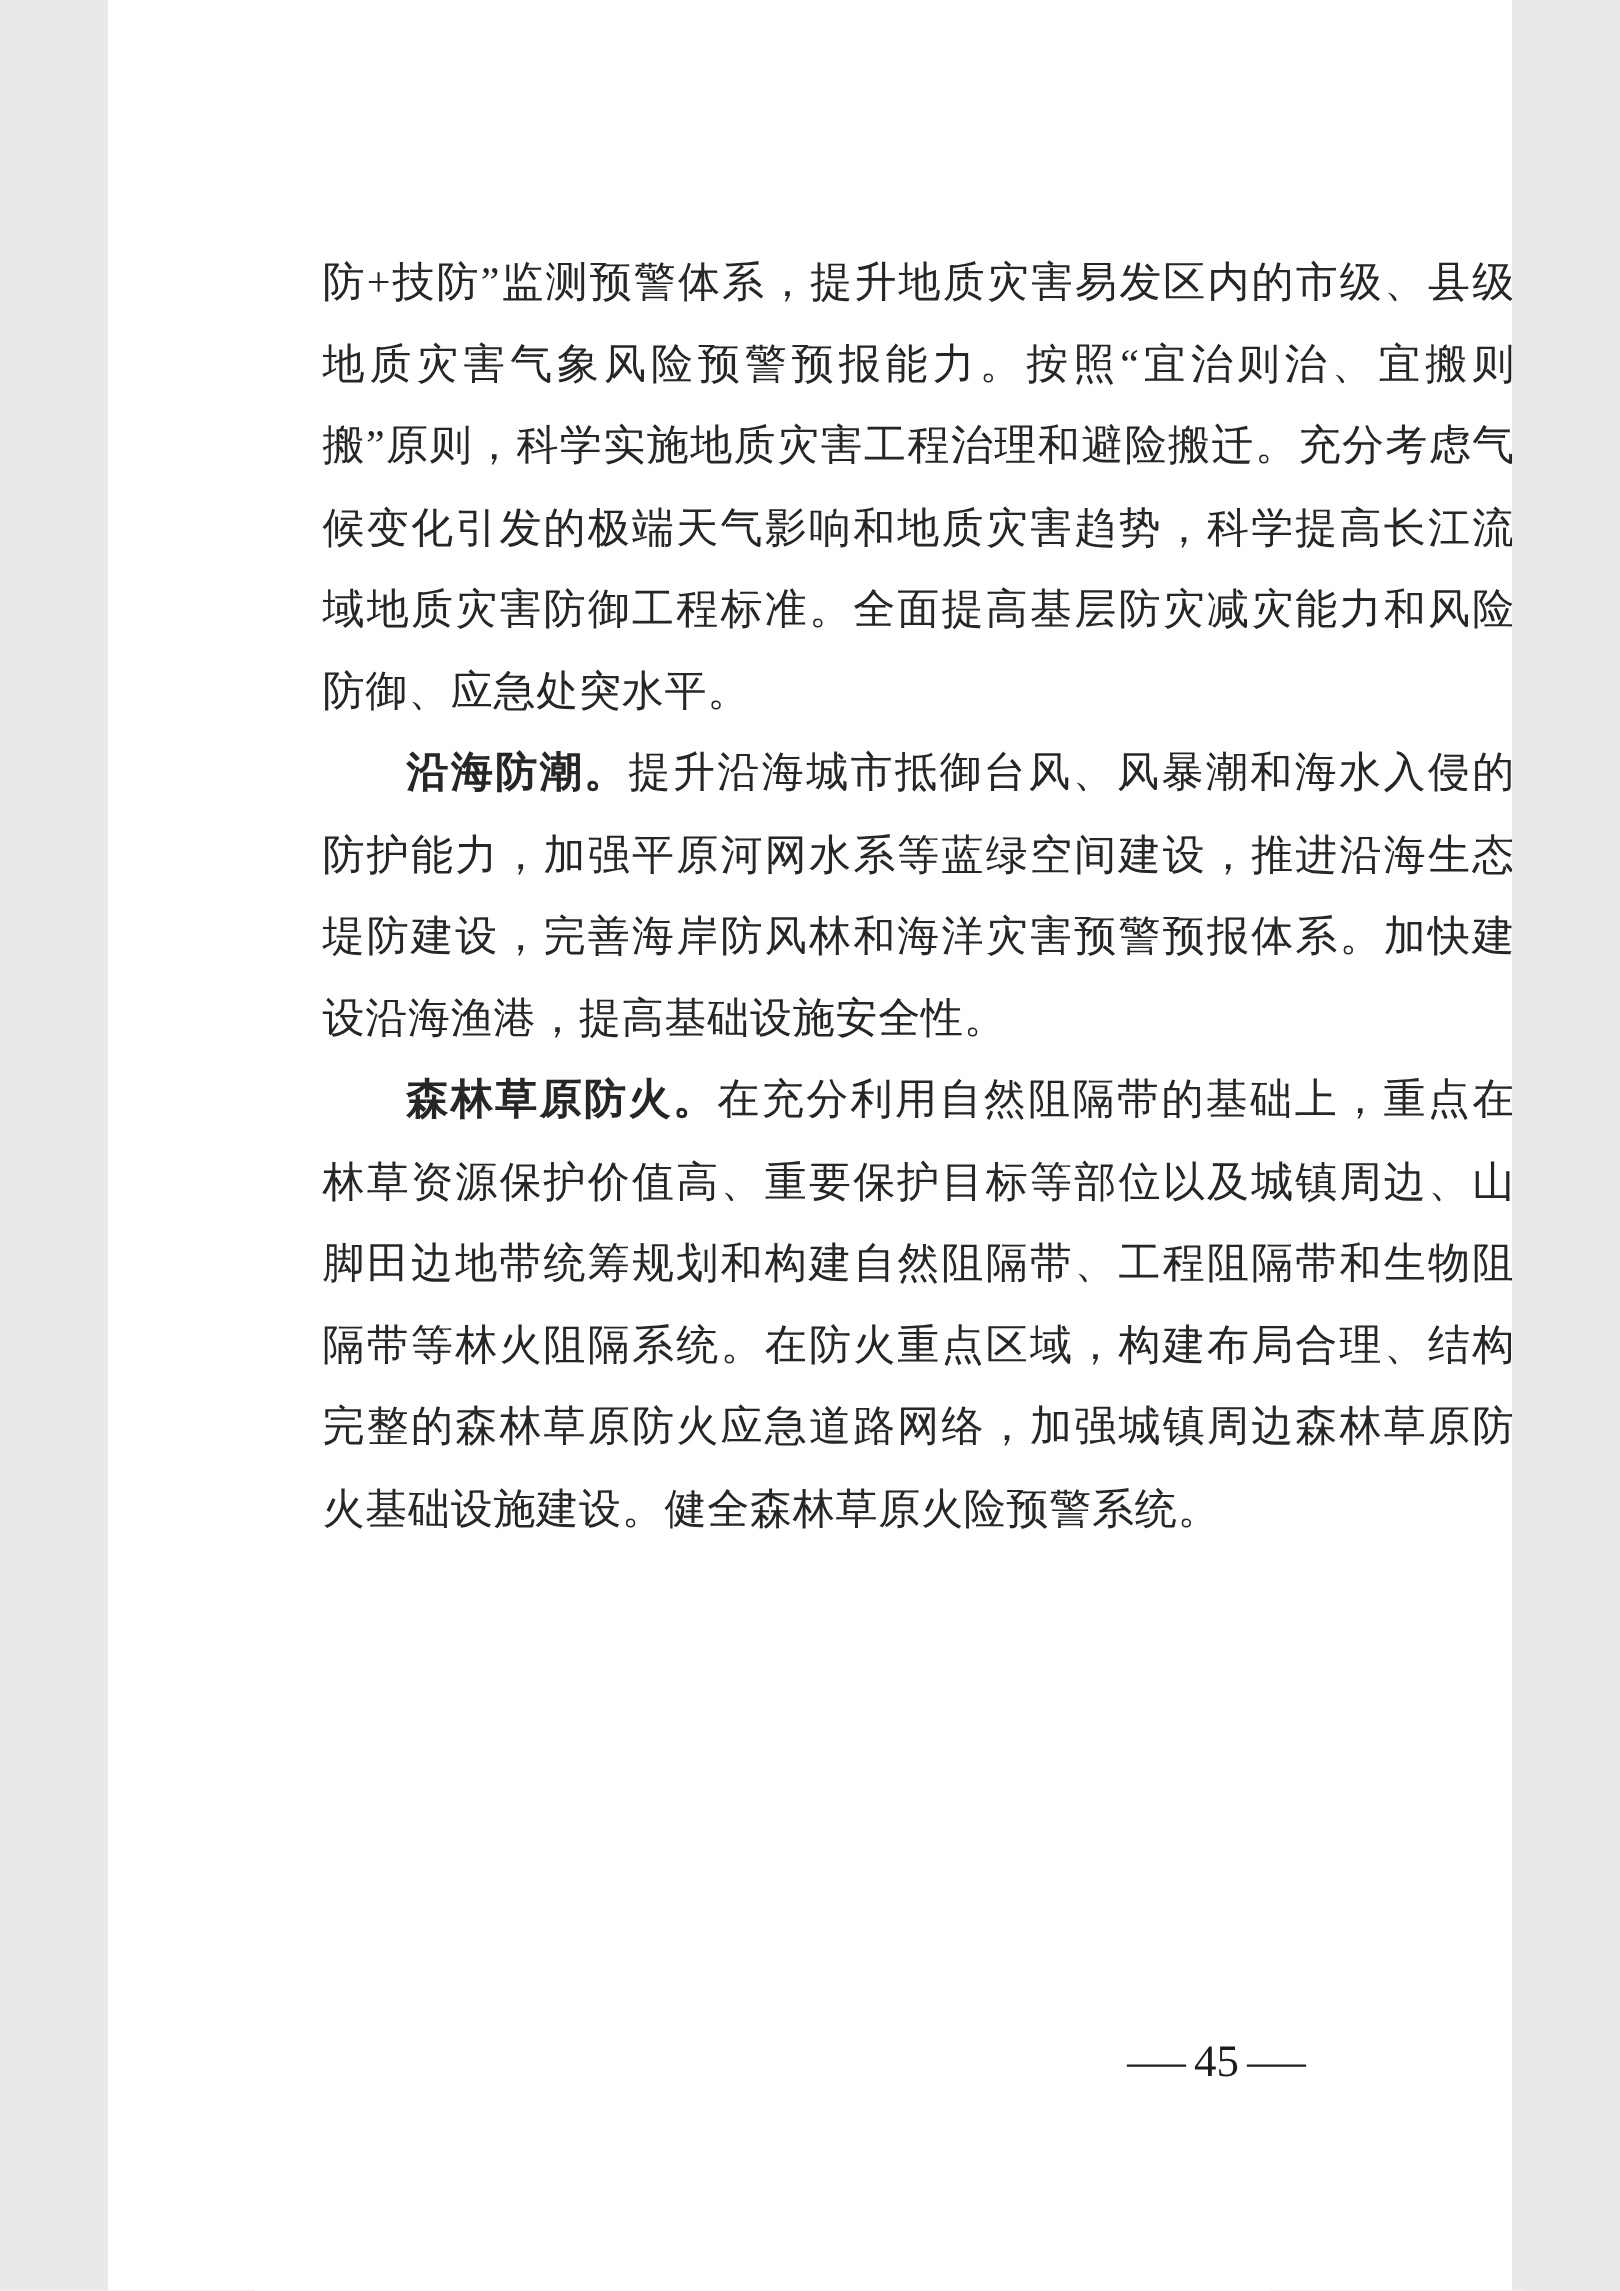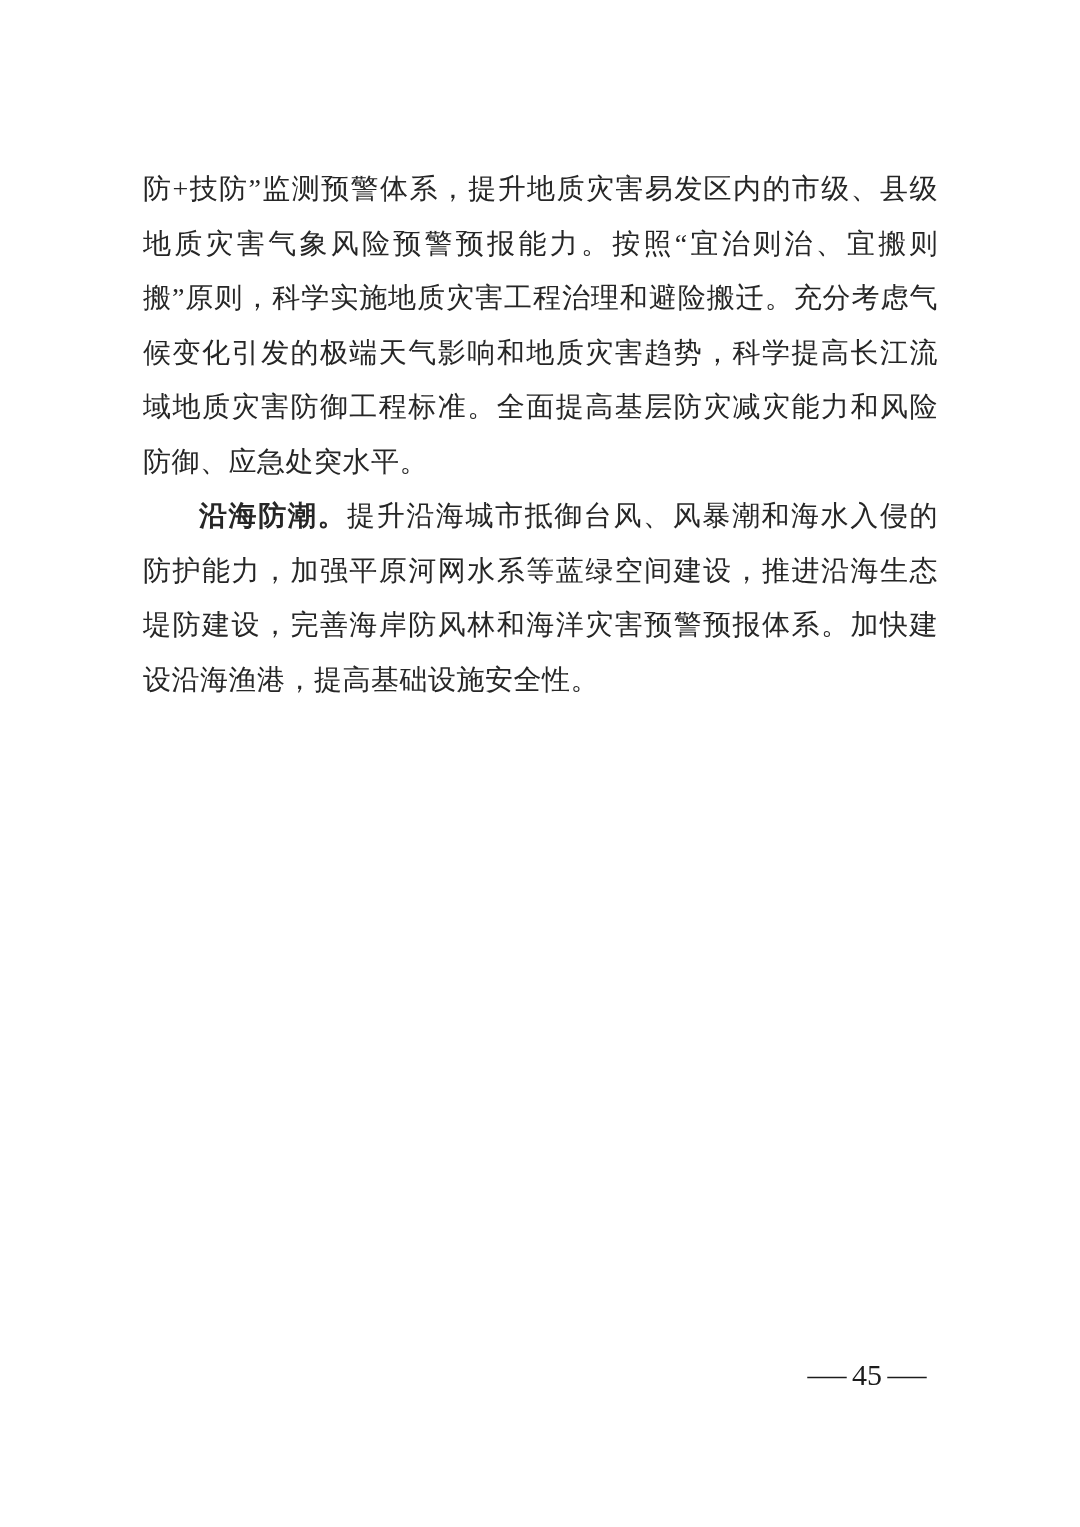--- a/index.html
+++ b/index.html
@@ -2,26 +2,27 @@
 <html><head>
 <meta charset="utf-8">
 <style>
   html, body {
     margin: 0;
     padding: 0;
     background: #e9e9e9;
   }
   .page {
     position: relative;
-    width: 1080px;
+    width: 912px;
     height: 1527px;
     margin: 0 auto;
     background: #ffffff;
     overflow: hidden;
     font-family: "Liberation Serif", "DejaVu Serif", serif;
+    padding-left: 24px;
   }
   .content {
     position: absolute;
     left: 143px;
     top: 162px;
     width: 795px;
     color: #262626;
     font-size: 28px;
     line-height: 54.5px;
     text-align: justify;
@@ -33,21 +34,21 @@
   }
   .para.indent {
     text-indent: 2em;
   }
   .lead {
     font-weight: 700;
   }
   .page-number {
     position: absolute;
     top: 1352px;
-    right: 148px;
+    right: 132px;
     font-size: 30px;
     line-height: 46px;
     color: #1c1c1c;
     white-space: nowrap;
   }
   .page-number .dash {
     display: inline-block;
     margin: 0 10px;
     transform: scaleX(1.3);
   }
@@ -55,20 +56,21 @@
 </head>
 <body>
 
 <div class="page">
 
   <main class="content" id="paragraphs">
   <p class="para"><span class="lead"></span><span class="body-text">防+技防”监测预警体系，提升地质灾害易发区内的市级、县级地质灾害气象风险预警预报能力。按照“宜治则治、宜搬则搬”原则，科学实施地质灾害工程治理和避险搬迁。充分考虑气候变化引发的极端天气影响和地质灾害趋势，科学提高长江流域地质灾害防御工程标准。全面提高基层防灾减灾能力和风险防御、应急处突水平。</span></p>
 
   <p class="para indent"><span class="lead">沿海防潮。</span><span class="body-text">提升沿海城市抵御台风、风暴潮和海水入侵的防护能力，加强平原河网水系等蓝绿空间建设，推进沿海生态堤防建设，完善海岸防风林和海洋灾害预警预报体系。加快建设沿海渔港，提高基础设施安全性。</span></p>
 
+  <p class="para indent"><span class="lead">森林草原防火。</span><span class="body-text">在充分利用自然阻隔带的基础上，重点在林草资源保护价值高、重要保护目标等部位以及城镇周边、山脚田边地带统筹规划和构建自然阻隔带、工程阻隔带和生物阻隔带等林火阻隔系统。在防火重点区域，构建布局合理、结构完整的森林草原防火应急道路网络，加强城镇周边森林草原防火基础设施建设。健全森林草原火险预警系统。</span></p>
 
 </main>
 
   <div class="page-number">
     <span class="dash">—</span><span>45</span><span class="dash">—</span>
   </div>
 
 </div>
 
 </body></html>

